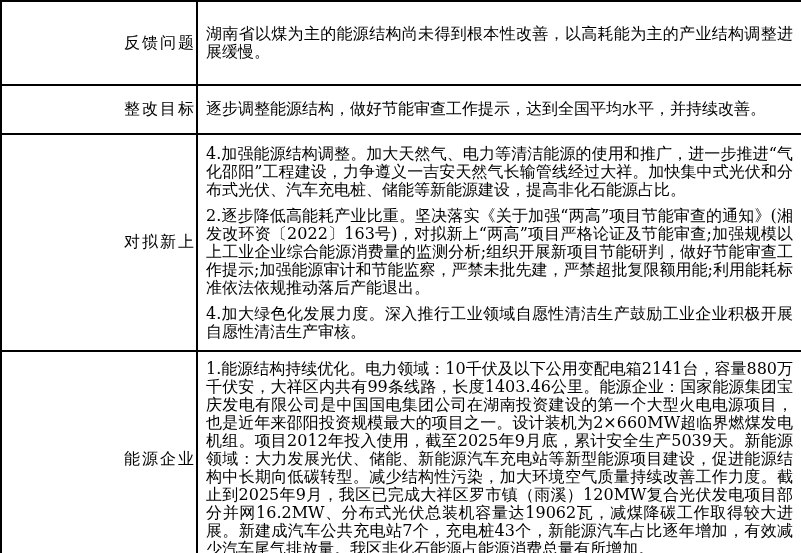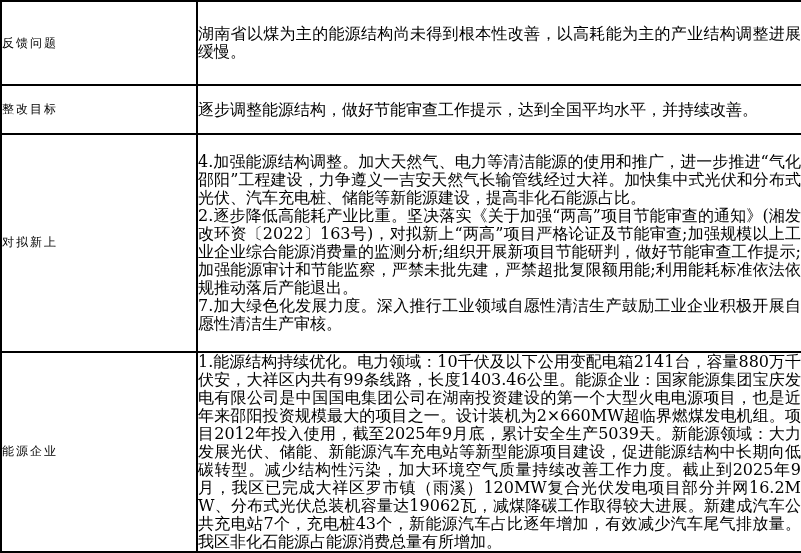--- a/index.html
+++ b/index.html
@@ -21,39 +21,39 @@
     background: #ffffff;
   }
   table.doc-table td, table.doc-table th {
     border: 2px solid #000000;
     vertical-align: middle;
     padding: 0;
   }
   col.label-col { width: 196px; }
   col.content-col { width: 605px; }
   .label-cell {
-    text-align: left;
+    text-align: right;
     font-weight: normal;
-    font-size: 12px;
+    font-size: 16px;
     letter-spacing: 2px;
     padding: 2px;
   }
   .content-cell {
     padding: 2px 3px;
   }
   .content-cell p {
-    margin: 0;
+    margin: 8px;
     font-size: 16px;
     line-height: 18px;
     text-align: justify;
     text-justify: inter-ideograph;
     word-break: break-all;
   }
   .row-feedback   { height: 84px; }
-  .row-goal       { height: 49px; }
+  .row-goal       { height: 49px; font-family: Liberation Mono, monospace; }
   .row-measures   { height: 217px; }
   .row-results    { height: 198px; }
 </style>
 </head>
 <body>
 
 <table class="doc-table">
   <colgroup>
     <col class="label-col">
     <col class="content-col">
@@ -69,21 +69,21 @@
       <th class="label-cell">整改目标</th>
       <td class="content-cell">
         <p>逐步调整能源结构，做好节能审查工作提示，达到全国平均水平，并持续改善。</p>
       </td>
     </tr>
     <tr class="row-measures">
       <th class="label-cell">对拟新上</th>
       <td class="content-cell">
         <p>4.加强能源结构调整。加大天然气、电力等清洁能源的使用和推广，进一步推进“气化邵阳”工程建设，力争遵义一吉安天然气长输管线经过大祥。加快集中式光伏和分布式光伏、汽车充电桩、储能等新能源建设，提高非化石能源占比。</p>
         <p>2.逐步降低高能耗产业比重。坚决落实《关于加强“两高”项目节能审查的通知》(湘发改环资〔2022〕163号)，对拟新上“两高”项目严格论证及节能审查;加强规模以上工业企业综合能源消费量的监测分析;组织开展新项目节能研判，做好节能审查工作提示;加强能源审计和节能监察，严禁未批先建，严禁超批复限额用能;利用能耗标准依法依规推动落后产能退出。</p>
-        <p>7.加大绿色化发展力度。深入推行工业领域自愿性清洁生产鼓励工业企业积极开展自愿性清洁生产审核。</p>
+        <p>4.加大绿色化发展力度。深入推行工业领域自愿性清洁生产鼓励工业企业积极开展自愿性清洁生产审核。</p>
       </td>
     </tr>
     <tr class="row-results">
       <th class="label-cell">能源企业</th>
       <td class="content-cell">
         <p>1.能源结构持续优化。电力领域：10千伏及以下公用变配电箱2141台，容量880万千伏安，大祥区内共有99条线路，长度1403.46公里。能源企业：国家能源集团宝庆发电有限公司是中国国电集团公司在湖南投资建设的第一个大型火电电源项目，也是近年来邵阳投资规模最大的项目之一。设计装机为2×660MW超临界燃煤发电机组。项目2012年投入使用，截至2025年9月底，累计安全生产5039天。新能源领域：大力发展光伏、储能、新能源汽车充电站等新型能源项目建设，促进能源结构中长期向低碳转型。减少结构性污染，加大环境空气质量持续改善工作力度。截止到2025年9月，我区已完成大祥区罗市镇（雨溪）120MW复合光伏发电项目部分并网16.2MW、分布式光伏总装机容量达19062瓦，减煤降碳工作取得较大进展。新建成汽车公共充电站7个，充电桩43个，新能源汽车占比逐年增加，有效减少汽车尾气排放量。我区非化石能源占能源消费总量有所增加。</p>
       </td>
     </tr>
   </tbody>
 </table>

